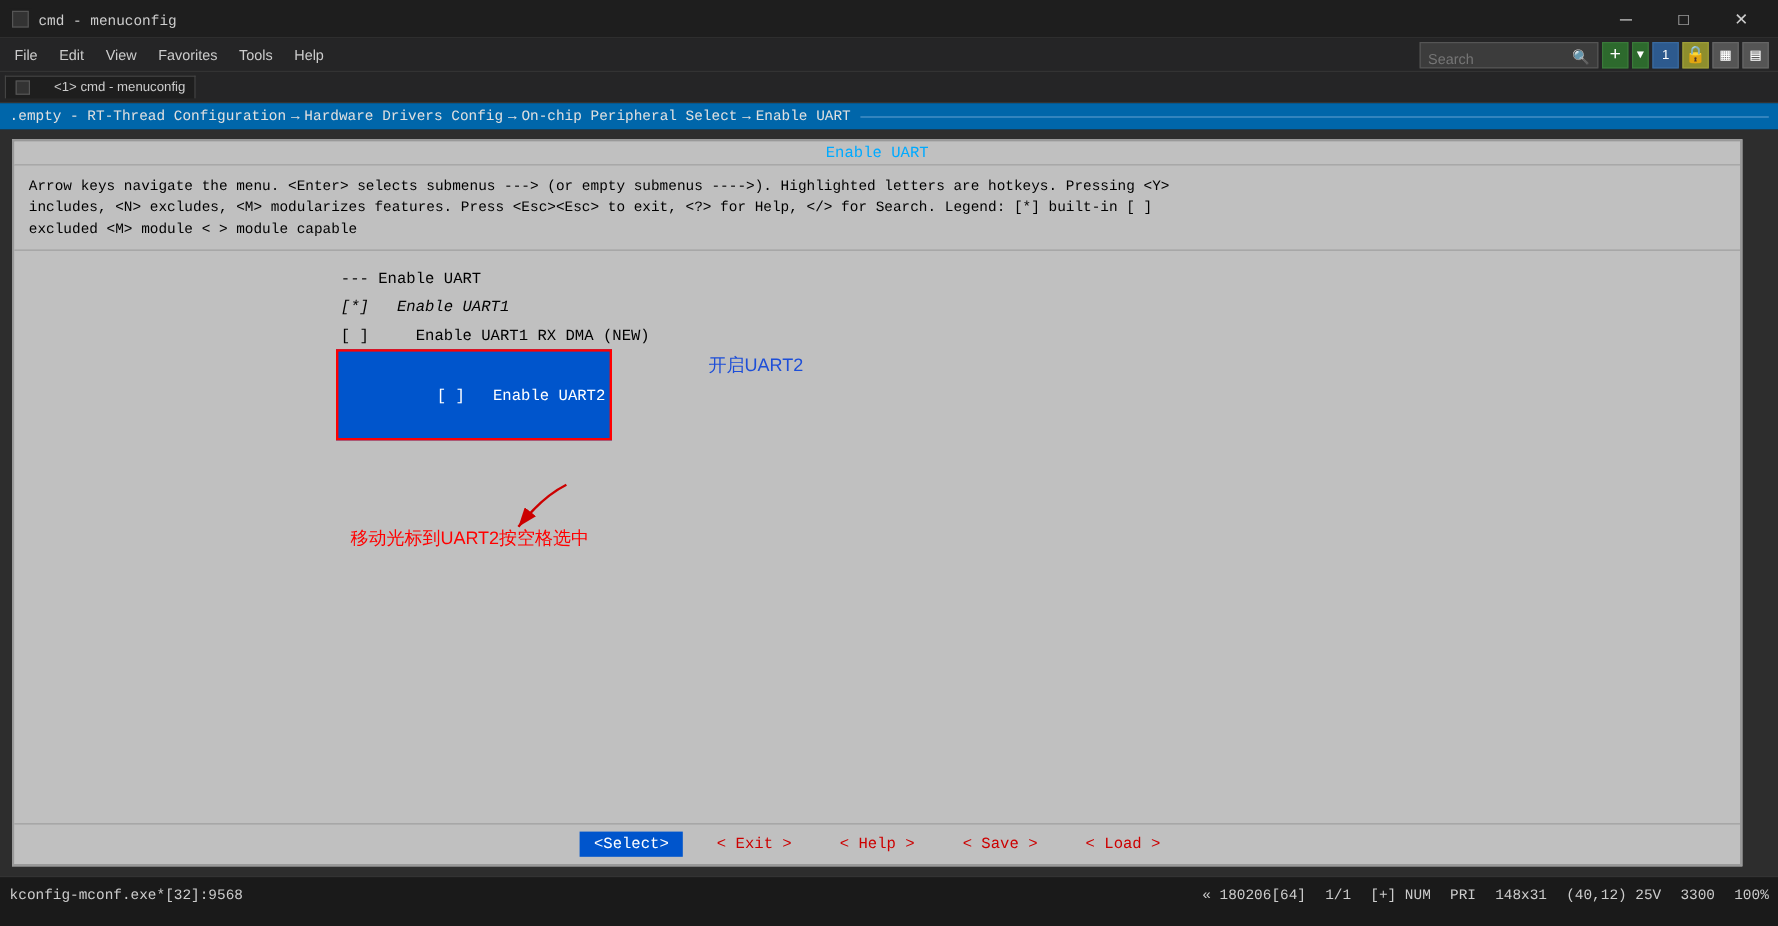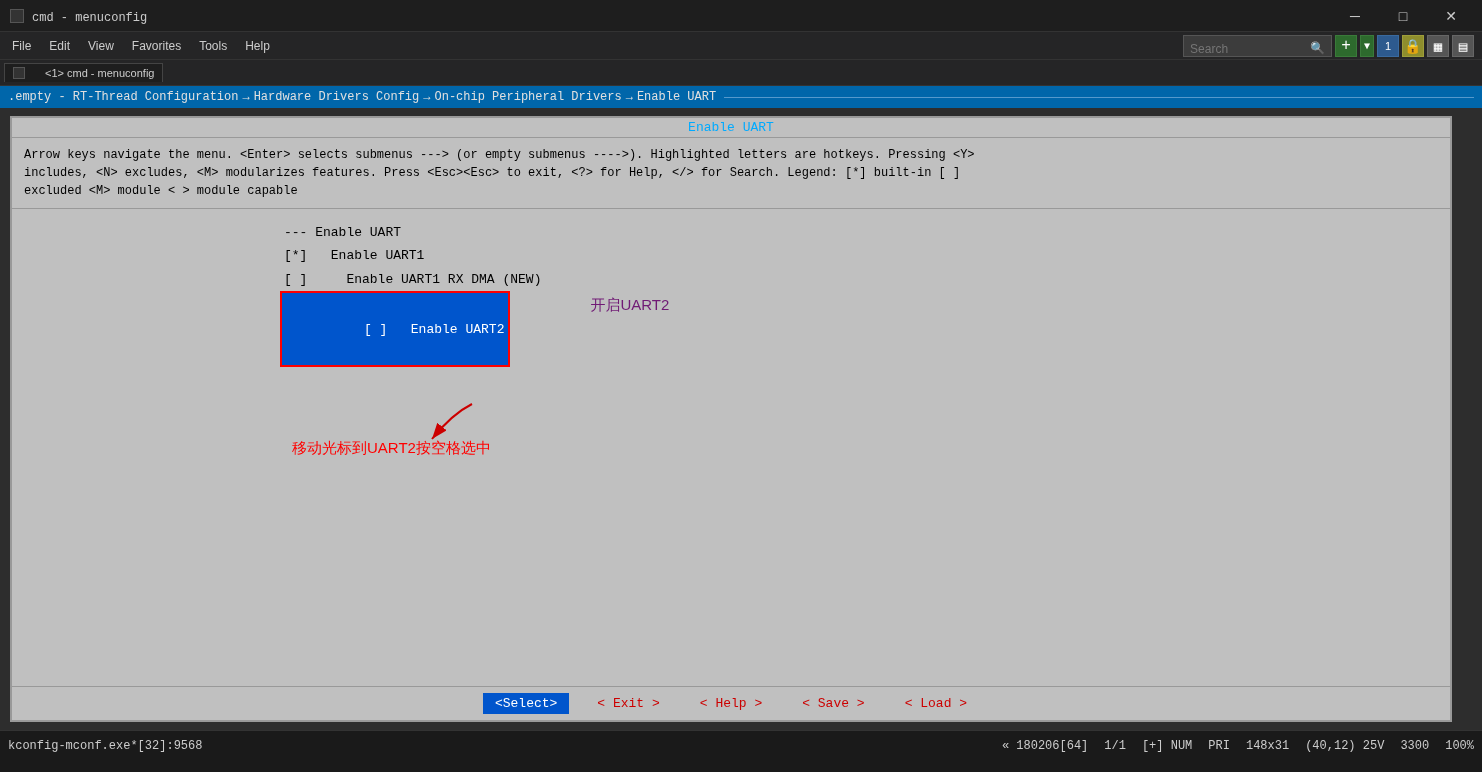--- a/index.html
+++ b/index.html
@@ -356,21 +356,21 @@
     <span class="tab-icon"></span>
     <span>&lt;1&gt; cmd - menuconfig</span>
   </div>
 </div>
 
 <div class="breadcrumb-bar">
   <span class="breadcrumb-part">.empty - RT-Thread Configuration</span>
   <span class="breadcrumb-separator"> → </span>
   <span class="breadcrumb-part">Hardware Drivers Config</span>
   <span class="breadcrumb-separator"> → </span>
-  <span class="breadcrumb-part">On-chip Peripheral Drivers</span>
+  <span class="breadcrumb-part">On-chip Peripheral Select</span>
   <span class="breadcrumb-separator"> → </span>
   <span class="breadcrumb-part">Enable UART</span>
   <span style="flex:1; border-bottom:1px solid #5599cc; margin-left:8px;"></span>
 </div>
 
 <div class="main-content" style="height:622px; padding:8px 10px;">
 
   <div class="terminal-window" style="height:100%; margin:0;">
 
     <div class="terminal-title-line">
@@ -381,31 +381,31 @@
       <div>Arrow keys navigate the menu.  &lt;Enter&gt; selects submenus ---&gt;  (or empty submenus ----&gt;).  Highlighted letters are hotkeys.  Pressing &lt;Y&gt;</div>
       <div>includes, &lt;N&gt; excludes, &lt;M&gt; modularizes features.  Press &lt;Esc&gt;&lt;Esc&gt; to exit, &lt;?&gt; for Help, &lt;/&gt; for Search.  Legend: [*] built-in  [ ]</div>
       <div>excluded  &lt;M&gt; module  &lt; &gt; module capable</div>
     </div>
 
     <div class="terminal-menu-area" style="height:360px;">
 
       <div class="menu-line" style="padding-left:260px;">
         <span>--- Enable UART</span>
       </div>
-      <div class="menu-line" style="padding-left:260px;">
+      <div class="menu-line" style="padding-left:260px;font-style:italic;">
         <span>[*]   Enable UART1</span>
       </div>
       <div class="menu-line" style="padding-left:260px;">
         <span>[ ]     Enable UART1 RX DMA (NEW)</span>
       </div>
       <div class="menu-line" style="padding-left:256px; align-items:flex-start;">
         <span class="menu-line-highlighted">
           [ ]&nbsp;&nbsp;&nbsp;Enable UART2
         </span>
-        <span class="chinese-annotation" style="position:relative; left:80px; top:0; font-size:15px; color:#701a75;">开启UART2</span>
+        <span class="chinese-annotation" style="position:relative; left:80px; top:0; font-size:15px; color:#1d4ed8;">开启UART2</span>
       </div>
 
       <div style="position:absolute; left:400px; top:185px;">
         <svg width="80" height="60">
           <defs>
             <marker id="arrowhead" markerWidth="8" markerHeight="6" refX="8" refY="3" orient="auto">
               <polygon points="0 0, 8 3, 0 6" fill="#cc0000"></polygon>
             </marker>
           </defs>
           <path d="M 60 10 Q 40 20 20 45" stroke="#cc0000" stroke-width="2" fill="none" marker-end="url(#arrowhead)"></path>

